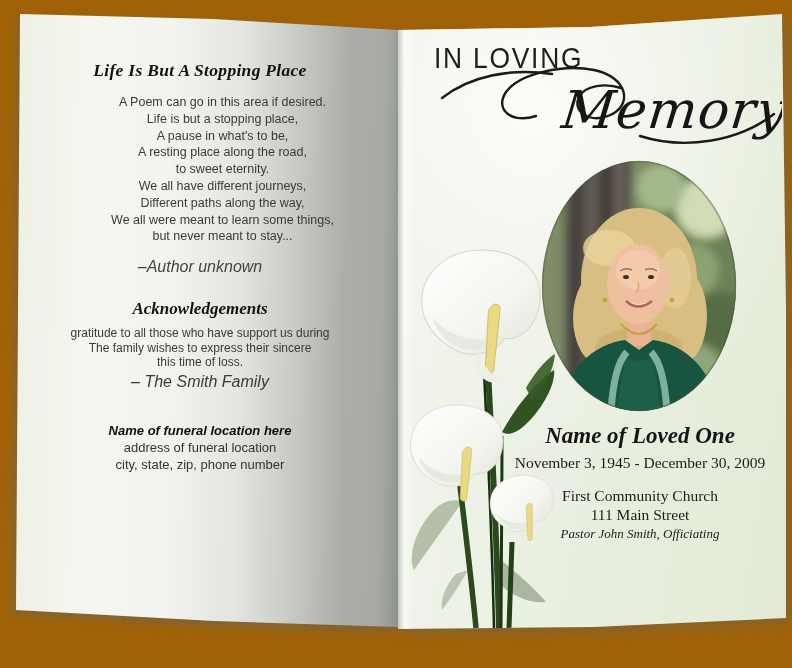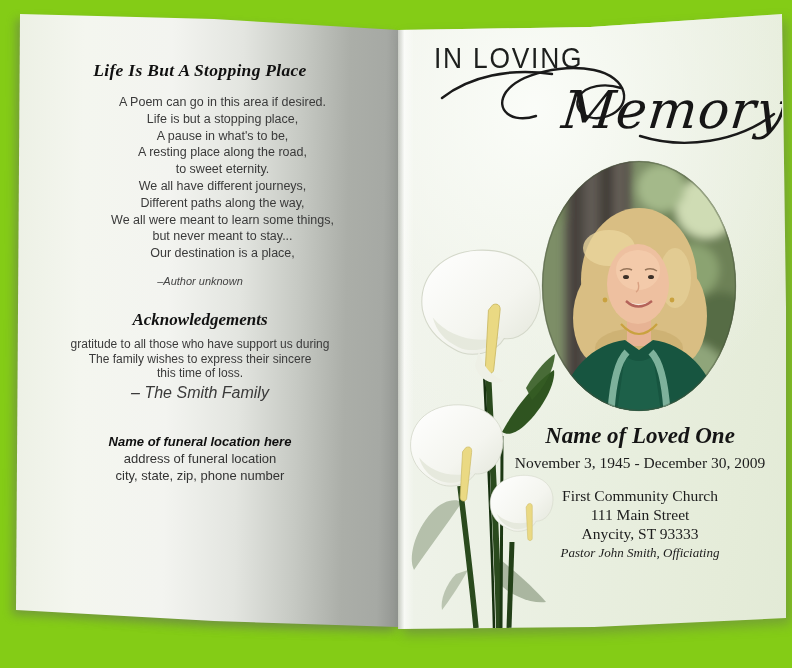--- a/index.html
+++ b/index.html
@@ -1,18 +1,18 @@
 <!DOCTYPE html>
 <html><head>
 <meta charset="utf-8">
 <style>
   html,body{margin:0;padding:0;}
   body{width:792px;height:668px;overflow:hidden;background:#ffffff;
        font-family:"Liberation Sans", sans-serif;}
-  .stage{position:relative;width:792px;height:668px;background:#84cc16;}
+  .stage{position:relative;width:792px;height:668px;background:#a16207;}
 
   
   .floor-shadow{position:absolute;left:22px;top:586px;width:745px;height:56px;
     background:radial-gradient(ellipse 55% 58% at 47% 32%,
       rgba(75,80,75,.50) 0%, rgba(110,115,110,.28) 52%, rgba(150,155,150,0) 78%);
     filter:blur(7px);}
 
   .page-wrap{position:absolute;}
   .page-wrap.left{left:14px;top:10px;width:386px;height:622px;
     filter:drop-shadow(-4px 5px 5px rgba(95,100,95,.45));}
@@ -36,21 +36,21 @@
         #e5ecd9 85%, #e2ead6 100%);}
   .fold-crease{position:absolute;left:0;top:19px;bottom:3px;width:16px;
     background:linear-gradient(90deg, rgba(120,125,115,.35) 0%,
       rgba(255,255,255,.55) 40%, rgba(255,255,255,0) 100%);}
 
   
   .left-content{position:absolute;left:6px;top:50px;width:360px;text-align:center;}
   .poem-title{font-family:"Liberation Serif", serif;font-style:italic;font-weight:bold;
     font-size:17.5px;color:#101010;letter-spacing:.3px;}
   .poem{margin-top:13px;font-size:12.5px;line-height:16.8px;color:#3a3a3a;padding-left:45px;}
-  .poem-attrib{margin-top:13px;font-style:italic;font-size:11px;color:#444;}
+  .poem-attrib{margin-top:13px;font-style:italic;font-size:16px;color:#444;}
   .ack-title{margin-top:23px;font-family:"Liberation Serif", serif;font-style:italic;
     font-weight:bold;font-size:17px;color:#121212;}
   .ack-text{margin-top:7px;font-size:12px;line-height:14.6px;color:#3a3a3a;}
   .ack-sign{font-style:italic;font-size:16px;color:#3a3a3a;margin-top:3px;}
   .loc-block{margin-top:31px;font-size:13px;line-height:17px;color:#333;}
   .loc-name{font-weight:bold;color:#0f0f0f;font-style:italic;}
   .left-footer{position:absolute;left:6px;top:552px;width:360px;text-align:center;
     font-size:9.5px;color:#4a4a4a;letter-spacing:.2px;}
 
   
@@ -81,21 +81,20 @@
         <div class="poem">
           <div class="poem-line">A Poem can go in this area if desired.</div>
           <div class="poem-line">Life is but a stopping place,</div>
           <div class="poem-line">A pause in what's to be,</div>
           <div class="poem-line">A resting place along the road,</div>
           <div class="poem-line">to sweet eternity.</div>
           <div class="poem-line">We all have different journeys,</div>
           <div class="poem-line">Different paths along the way,</div>
           <div class="poem-line">We all were meant to learn some things,</div>
           <div class="poem-line">but never meant to stay...</div>
-          <div class="poem-line">Our destination is a place,</div>
         </div>
         <div class="poem-attrib">–Author unknown</div>
 
         <div class="ack-title">Acknowledgements</div>
         <div class="ack-text">
           <div>gratitude to all those who have support us during</div>
           <div>The family wishes to express their sincere</div>
           <div>this time of loss.</div>
         </div>
         <div class="ack-sign">– The Smith Family</div>
@@ -221,20 +220,19 @@
           <path d="M 73,58 C 77,56 81,58 80,64 L 74,120 C 73,125 66,124 66,119 L 69,63 Z" fill="#ead983" stroke="#c9b760" stroke-width=".8"></path>
         </g>
       </svg>
 
       <div class="cover-text">
         <div class="loved-name">Name of Loved One</div>
         <div class="loved-dates">November 3, 1945 - December 30, 2009</div>
         <div class="service">
           <div>First Community Church</div>
           <div>111 Main Street</div>
-          <div>Anycity, ST 93333</div>
         </div>
         <div class="officiant">Pastor John Smith, Officiating</div>
       </div>
 
     </div>
   </div>
 </div>
 
 </body></html>

